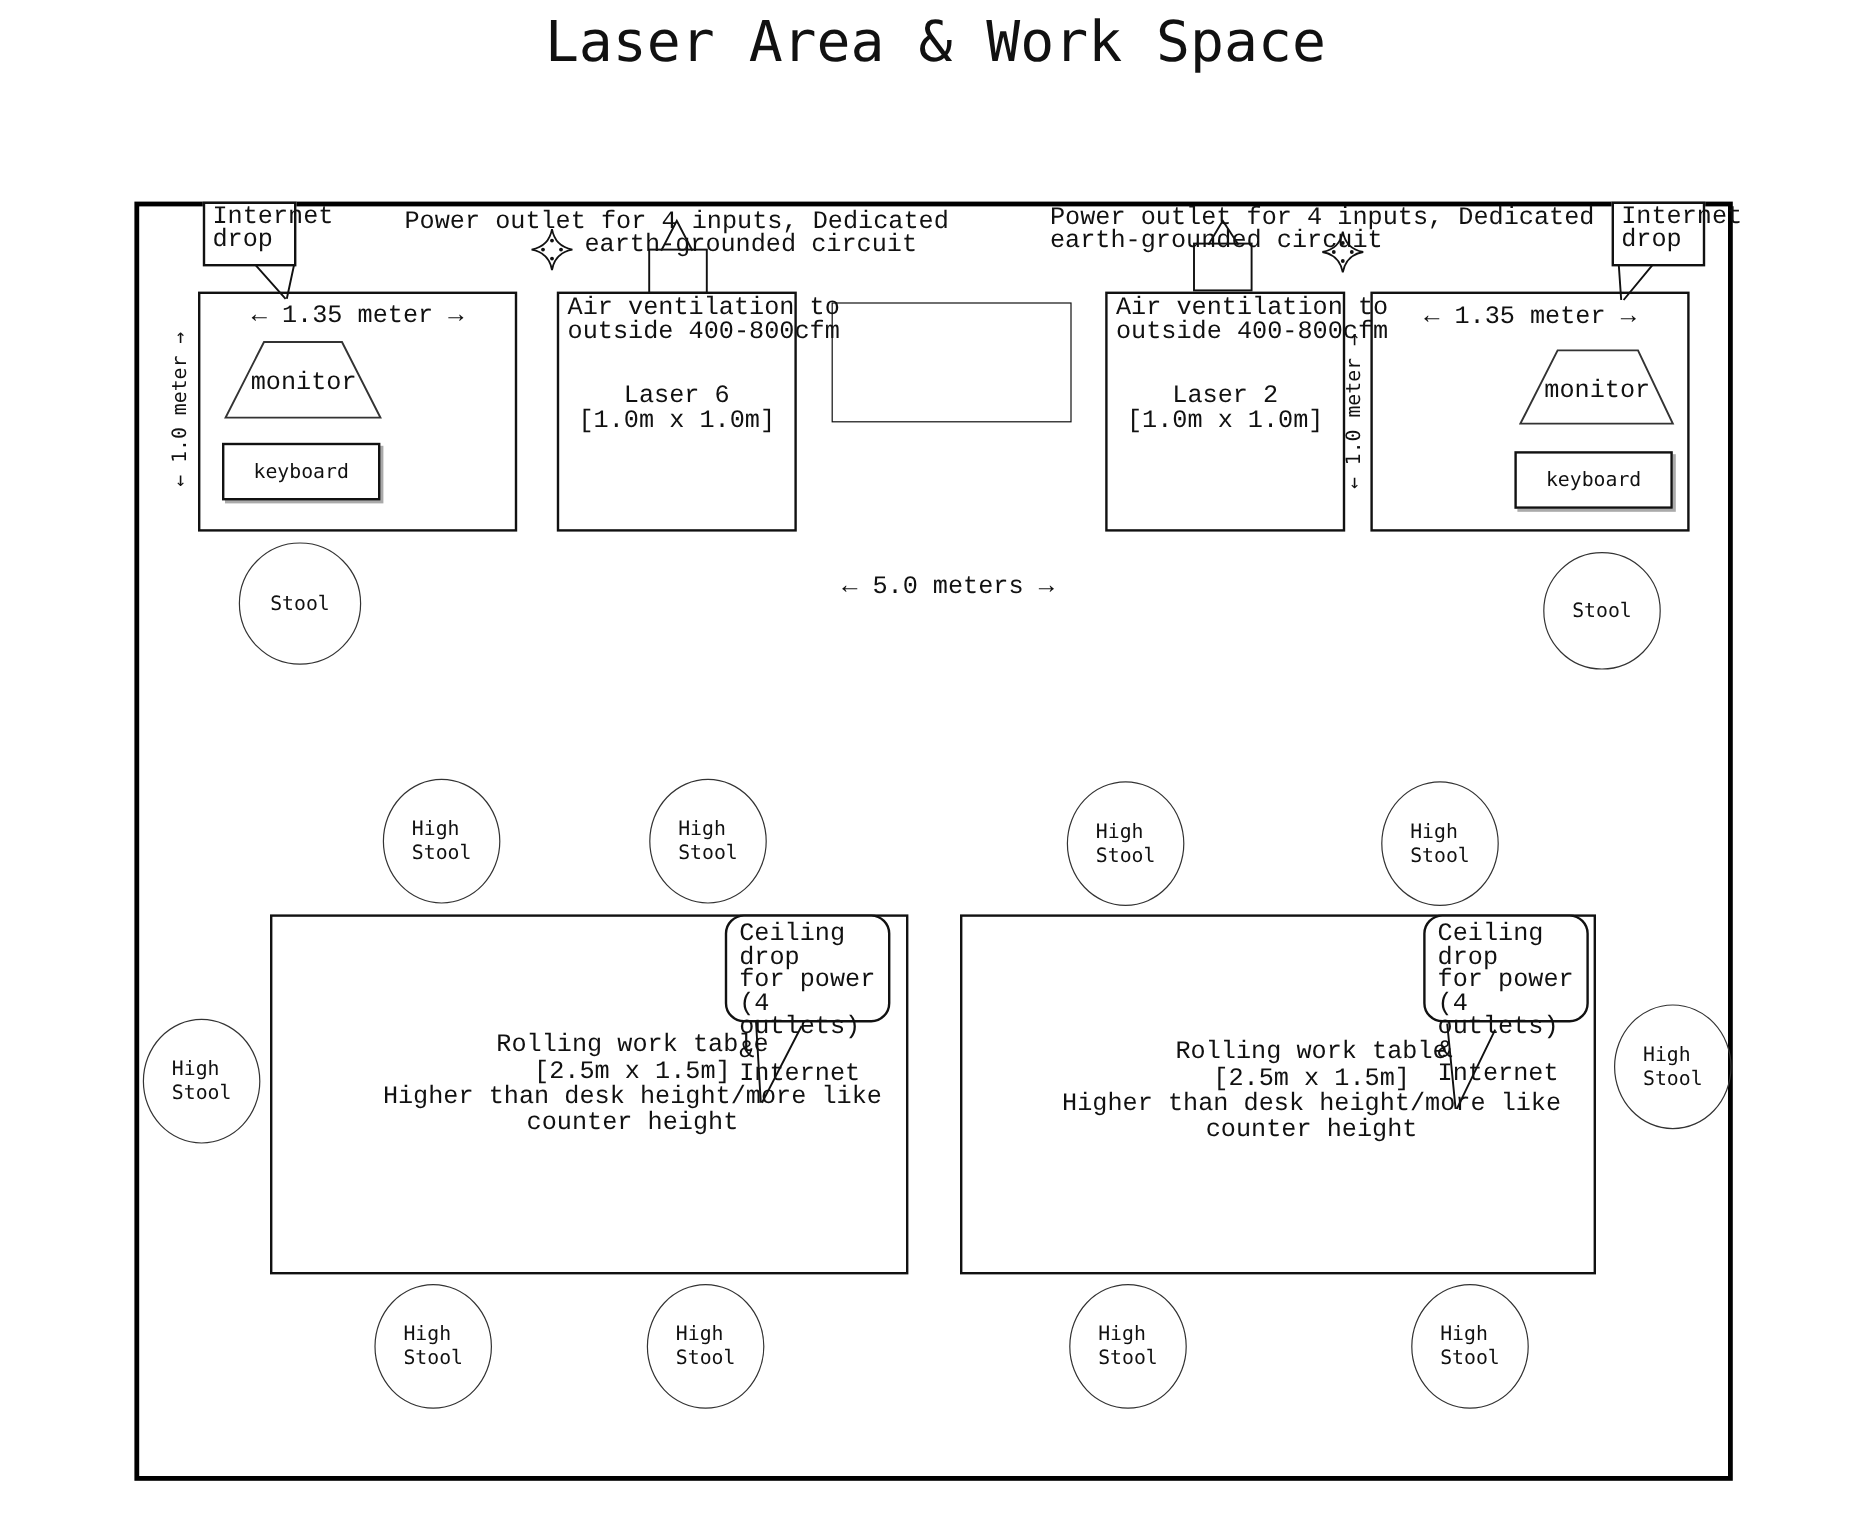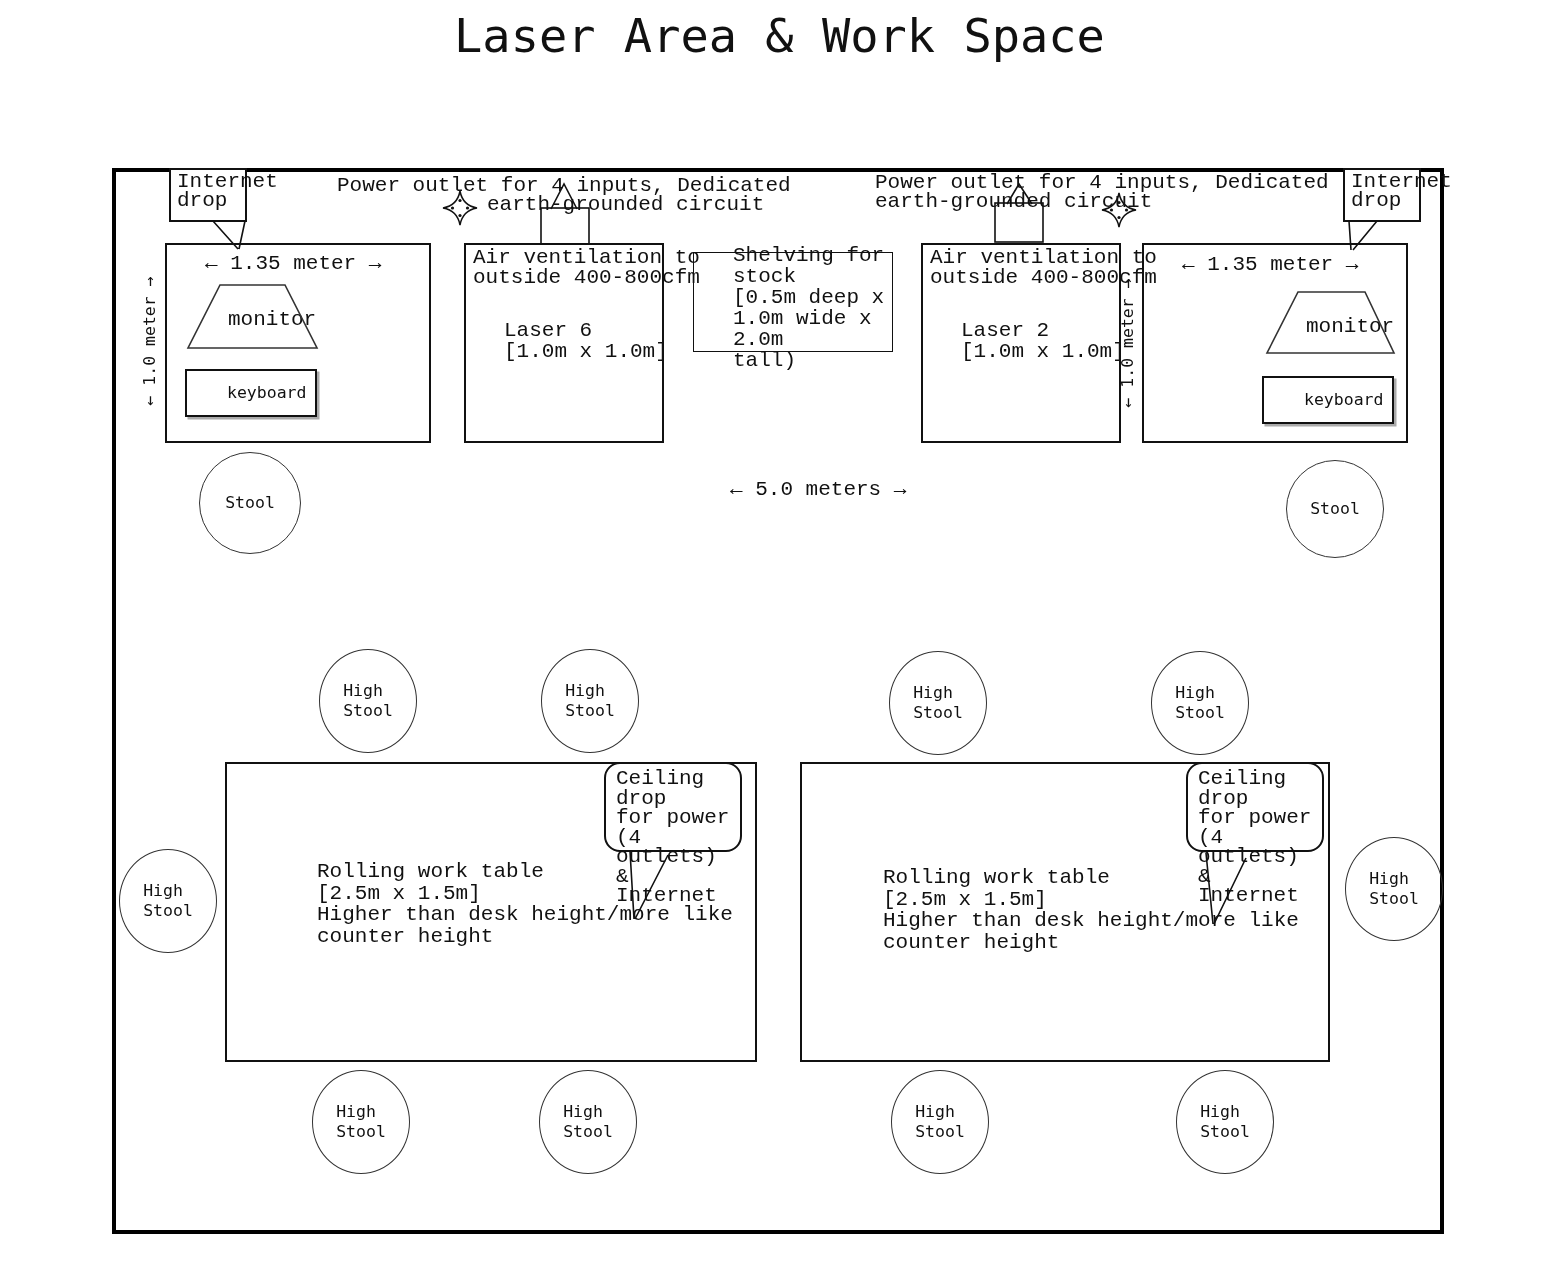--- a/index.html
+++ b/index.html
@@ -4,21 +4,21 @@
 <style>
   html,body{margin:0;padding:0;background:#ffffff;}
   #canvas{
     position:relative;width:1559px;height:1264px;background:#fff;
     font-family:"DejaVu Sans Mono","Liberation Mono",monospace;
     color:#111;overflow:hidden;
   }
   .abs{position:absolute;box-sizing:border-box;}
   .txt{position:absolute;font-size:21px;line-height:20px;white-space:pre;font-family:Liberation Mono, monospace;}
   .pre{white-space:pre-line;}
-  .center{text-align:left;padding-left:40px;}
+  .center{text-align:center;}
   .box{position:absolute;box-sizing:border-box;border:1.5px solid #111;background:transparent;}
   .thick{border-width:2px;}
   .room{border:4px solid #000;}
   .callout{background:#fff;border:2px solid #111;}
   .bubble{background:#fff;border:2px solid #111;border-radius:16px;}
   .circ{position:absolute;box-sizing:border-box;border:1.4px solid #333;border-radius:50%;
         display:flex;align-items:center;justify-content:center;
         font-size:16.5px;line-height:20px;text-align:left;background:transparent;}
   .vlabel{position:absolute;width:160px;height:20px;font-size:16.5px;line-height:20px;
           text-align:center;transform:rotate(-90deg);white-space:pre;}
@@ -59,25 +59,20 @@
   <div class="txt center" style="left:464px;top:320px;width:200px;line-height:21px">Laser 6</div>
   <div class="txt center" style="left:464px;top:341px;width:200px;line-height:21px">[1.0m x 1.0m]</div>
 
   <div class="box thick" style="left:921px;top:243px;width:200px;height:200px"></div>
   <div class="txt pre" style="left:930px;top:248px">Air ventilation to
 outside 400-800cfm</div>
   <div class="txt center" style="left:921px;top:320px;width:200px;line-height:21px">Laser 2</div>
   <div class="txt center" style="left:921px;top:341px;width:200px;line-height:21px">[1.0m x 1.0m]</div>
 
   <div class="box" style="left:693px;top:252px;width:200px;height:100px"></div>
-  <div class="txt pre center" style="left:693px;top:245px;width:200px;line-height:21px">Shelving for
-stock
-[0.5m deep x
-1.0m wide x 2.0m
-tall)</div>
 
   <div class="txt center" style="left:690px;top:480px;width:200px">← 5.0 meters →</div>
 
   <div class="circ" style="left:199px;top:452px;width:102px;height:102px">
       <span class="pre">Stool</span>
     </div>
   <div class="circ" style="left:1286px;top:460px;width:98px;height:98px">
       <span class="pre">Stool</span>
     </div>
 

